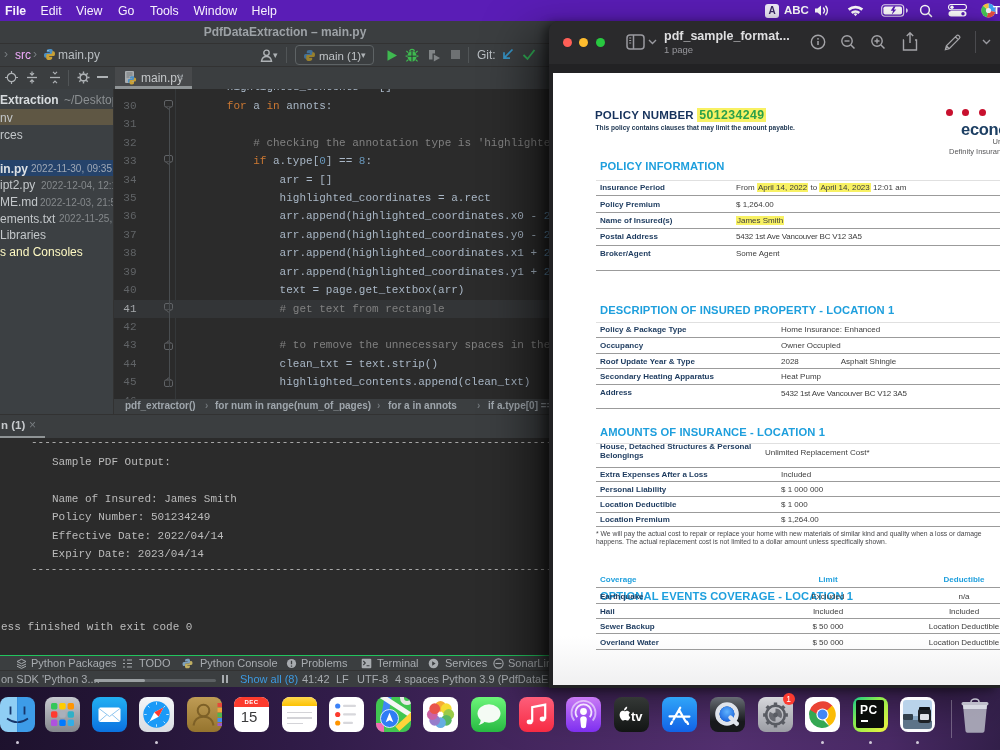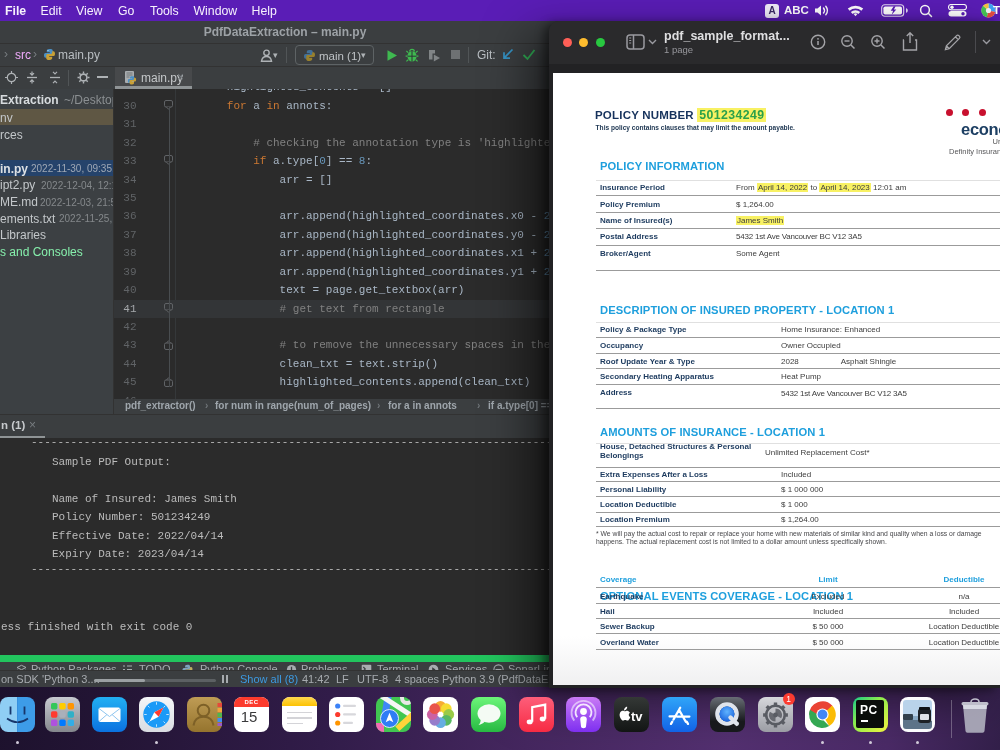--- a/index.html
+++ b/index.html
@@ -203,21 +203,21 @@
         <span class="abs" style="left:40px;top:3.5px;color:#84888b;font-size:10px;">2022-12-03, 21:5</span>
       </div>
     <div class="abs" style="left:0;top:120.7px;width:114px;height:16.6px;">
         <span class="abs" style="left:0;top:2px;color:#c3c7ca;">ements.txt</span>
         <span class="abs" style="left:59px;top:3.5px;color:#84888b;font-size:10px;">2022-11-25,</span>
       </div>
     <div class="abs" style="left:0;top:137.4px;width:114px;height:16.6px;">
         <span class="abs" style="left:0;top:2px;color:#c3c7ca;">Libraries</span>
       </div>
     <div class="abs" style="left:0;top:154px;width:114px;height:16.6px;">
-        <span class="abs" style="left:0;top:2px;color:#86efac;">s and Consoles</span>
+        <span class="abs" style="left:0;top:2px;color:#fef9c3;">s and Consoles</span>
       </div>
   </div>
 
   <div id="editor" class="abs" style="left:114px;top:68px;width:886px;height:310px;background:#2b2b2b;overflow:hidden;font-family:'Liberation Mono',monospace;font-size:11px;">
     <div class="abs" style="left:60.5px;top:0;width:1px;height:310px;background:#35383a;"></div>
     <div class="abs" style="left:0;top:210.5px;width:886px;height:18.4px;background:#333537;"></div>
     <div class="ln" style="top:7.7px;">30</div>
     <div class="ln" style="top:26.1px;">31</div>
     <div class="ln" style="top:44.6px;">32</div>
     <div class="ln" style="top:63.0px;">33</div>
@@ -248,20 +248,21 @@
       </svg>
     <svg class="fold" style="top:287.6px;">
         <use href="#foldup"></use>
       </svg>
     <div class="abs" style="left:54.5px;top:18px;width:1px;height:280px;background:#494d50;"></div>
     <div class="cl" style="top:-10.9px;">        highlighted_contents = []</div>
     <div class="cl" style="top:7.7px;">        <span class="kw">for</span> a <span class="kw">in</span> annots:</div>
     <div class="cl" style="top:44.6px;"><span class="cm">            # checking the annotation type is 'highlighted'</span></div>
     <div class="cl" style="top:63.0px;">            <span class="kw">if</span> a.type[<span class="nm">0</span>] == <span class="nm">8</span>:</div>
     <div class="cl" style="top:81.5px;">                arr = []</div>
+    <div class="cl" style="top:99.9px;">                highlighted_coordinates = a.rect</div>
     <div class="cl" style="top:118.3px;">                arr.append(highlighted_coordinates.x0 - <span class="nm">2</span>)</div>
     <div class="cl" style="top:136.8px;">                arr.append(highlighted_coordinates.y0 - <span class="nm">2</span>)</div>
     <div class="cl" style="top:155.2px;">                arr.append(highlighted_coordinates.x1 + <span class="nm">2</span>)</div>
     <div class="cl" style="top:173.7px;">                arr.append(highlighted_coordinates.y1 + <span class="nm">2</span>)</div>
     <div class="cl" style="top:192.1px;">                text = page.get_textbox(arr)</div>
     <div class="cl" style="top:210.5px;"><span class="cm">                # get text from rectangle</span></div>
     <div class="cl" style="top:247.4px;"><span class="cm">                # to remove the unnecessary spaces in the text</span></div>
     <div class="cl" style="top:265.9px;">                clean_txt = text.strip()</div>
     <div class="cl" style="top:284.3px;">                highlighted_contents.append(clean_txt)</div>
   </div>
@@ -285,21 +286,21 @@
     <div class="abs" style="left:31px;top:-2px;">--------------------------------------------------------------------------------------------</div>
     <div class="abs" style="left:52px;top:18px;">Sample PDF Output:</div>
     <div class="abs" style="left:52px;top:54.5px;">Name of Insured: James Smith</div>
     <div class="abs" style="left:52px;top:73px;">Policy Number: 501234249</div>
     <div class="abs" style="left:52px;top:91.5px;">Effective Date: 2022/04/14</div>
     <div class="abs" style="left:52px;top:109.5px;">Expiry Date: 2023/04/14</div>
     <div class="abs" style="left:31px;top:124.5px;">--------------------------------------------------------------------------------------------</div>
     <div class="abs" style="left:1px;top:182.5px;">ess finished with exit code 0</div>
   </div>
 
-  <div id="toolbar" class="abs" style="left:0;top:634px;width:1000px;height:15px;background:#3b3e40;border-top:7px solid #22c55e;font-size:11px;color:#a8acb0;text-align:center;">
+  <div id="toolbar" class="abs" style="left:0;top:634px;width:1000px;height:15px;background:#3b3e40;border-top:1px solid #22c55e;font-size:11px;color:#a8acb0;text-align:center;">
     <svg class="abs" style="left:16px;top:2px;" width="11" height="11" viewBox="0 0 11 11">
         <path d="M1 3.5l4.5-2.2L10 3.5 5.5 5.7zM1 6l4.5 2.2L10 6M1 8.2l4.5 2.2L10 8.2" fill="none" stroke="#a8acb0" stroke-width="1"></path>
       </svg>
     <span class="abs" style="left:31px;top:1px;">Python Packages</span>
     <svg class="abs" style="left:122px;top:2px;" width="11" height="11" viewBox="0 0 11 11">
         <path d="M1 2h2M1 5.5h2M1 9h2M5 2h5M5 5.5h5M5 9h5" stroke="#a8acb0" stroke-width="1.2"></path>
       </svg>
     <span class="abs" style="left:139px;top:1px;">TODO</span>
     <svg class="abs" style="left:182px;top:2px;" width="11" height="11" viewBox="0 0 11 11">
         <path d="M5.3 0.7c-1.7 0-2.2.8-2.2 1.6v1.2h2.5v.5H1.9c-.8 0-1.4.7-1.4 2s.6 2.1 1.4 2.1h1v-1c0-.9.8-1.5 1.6-1.5h2.2c.8 0 1.3-.6 1.3-1.4v-2c0-.8-.7-1.5-1.5-1.5z" fill="#7ea2bd"></path>

